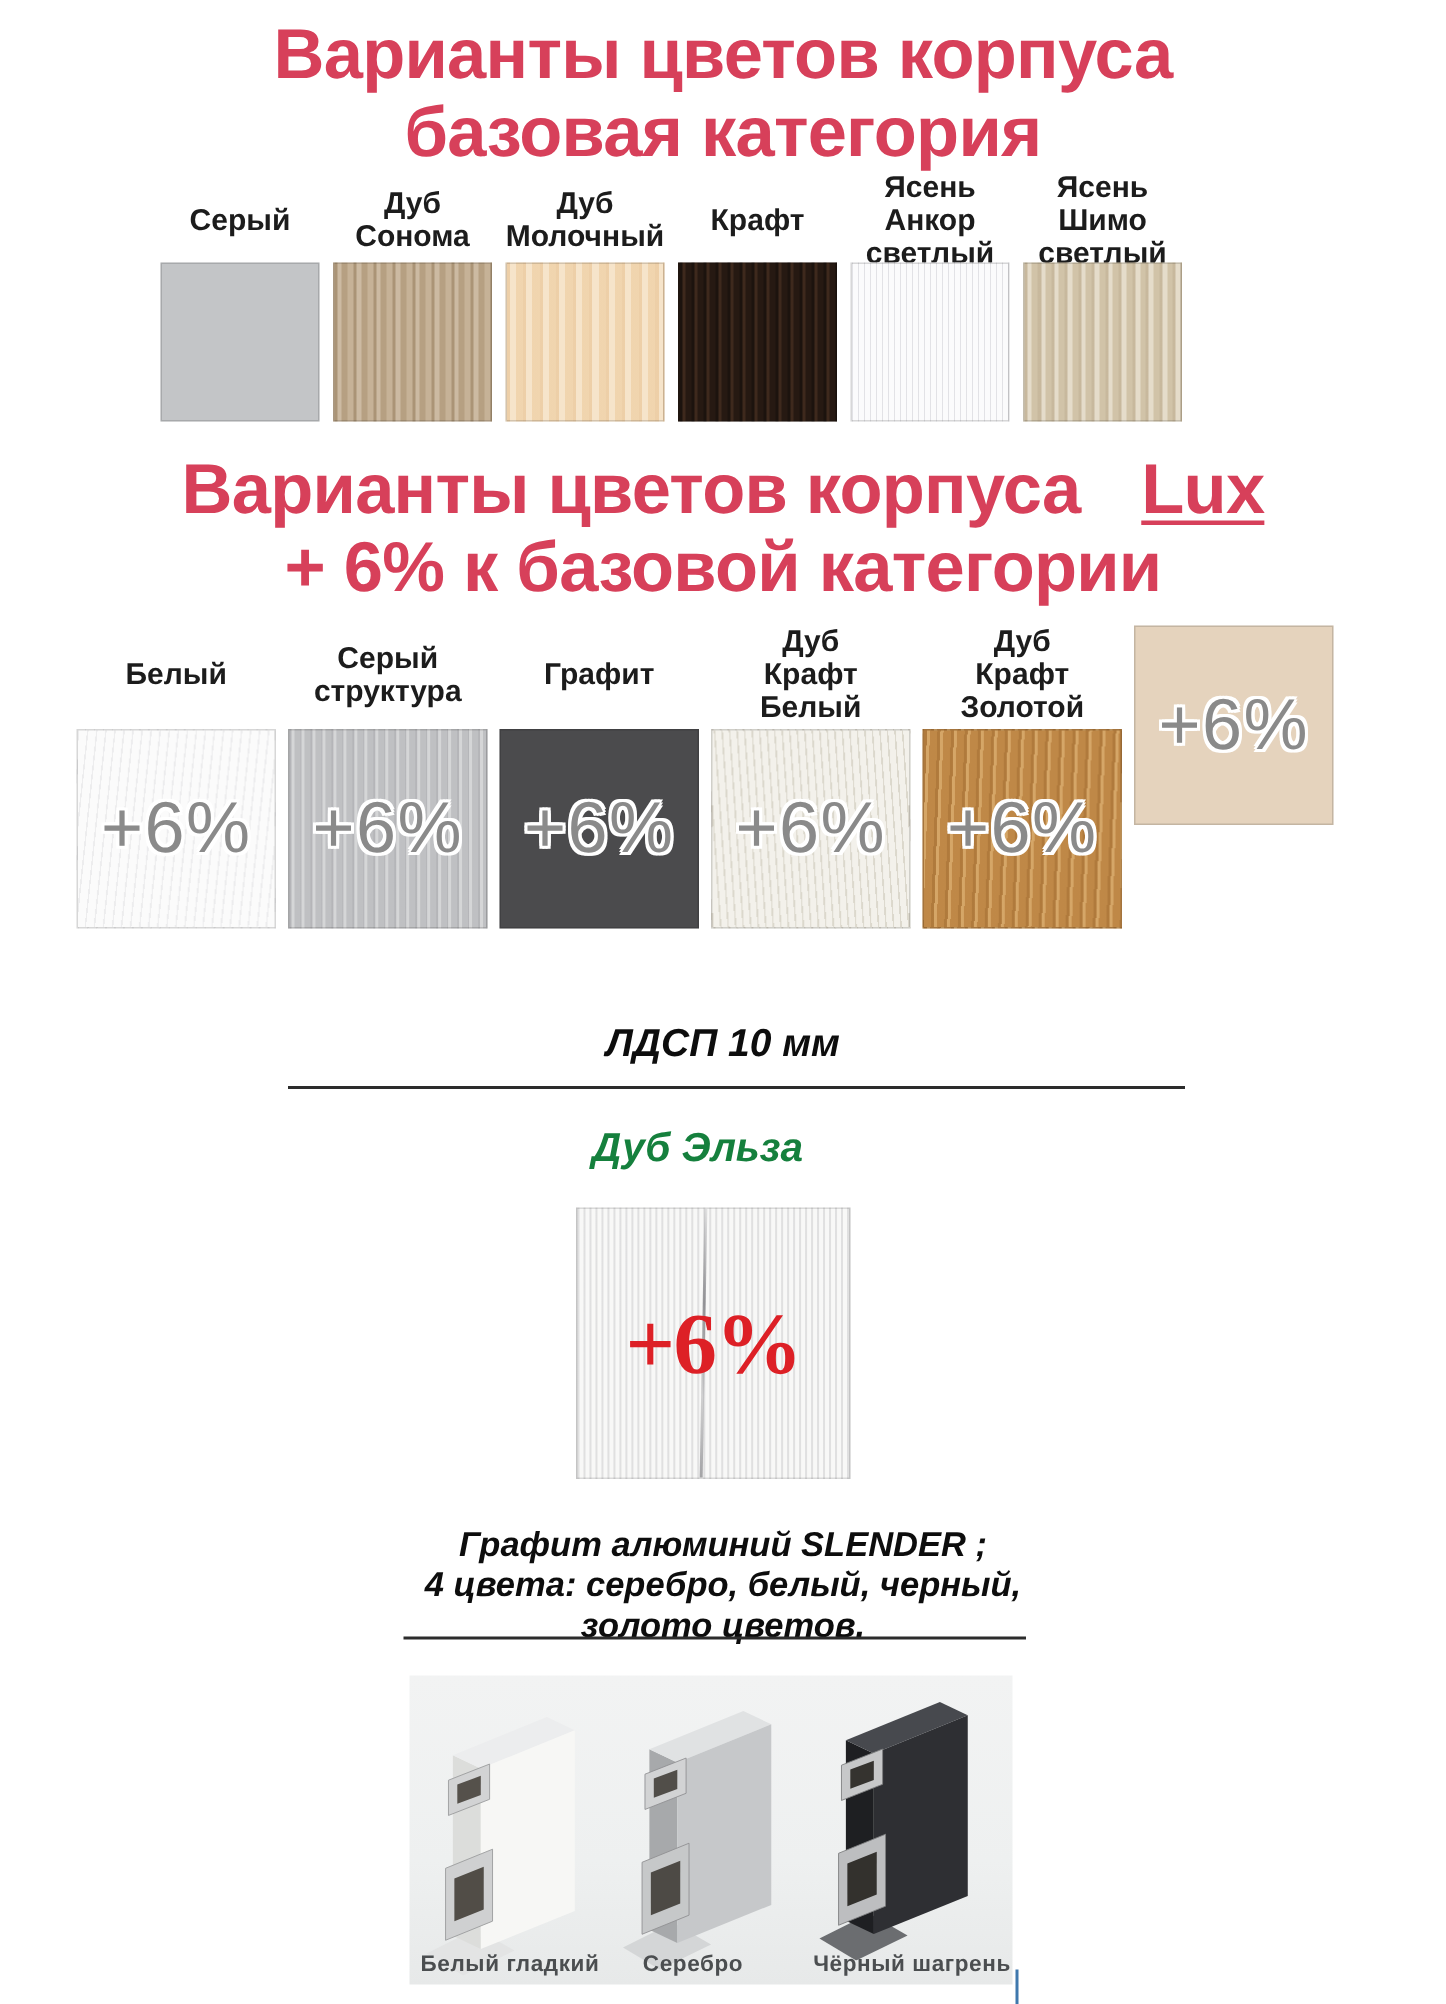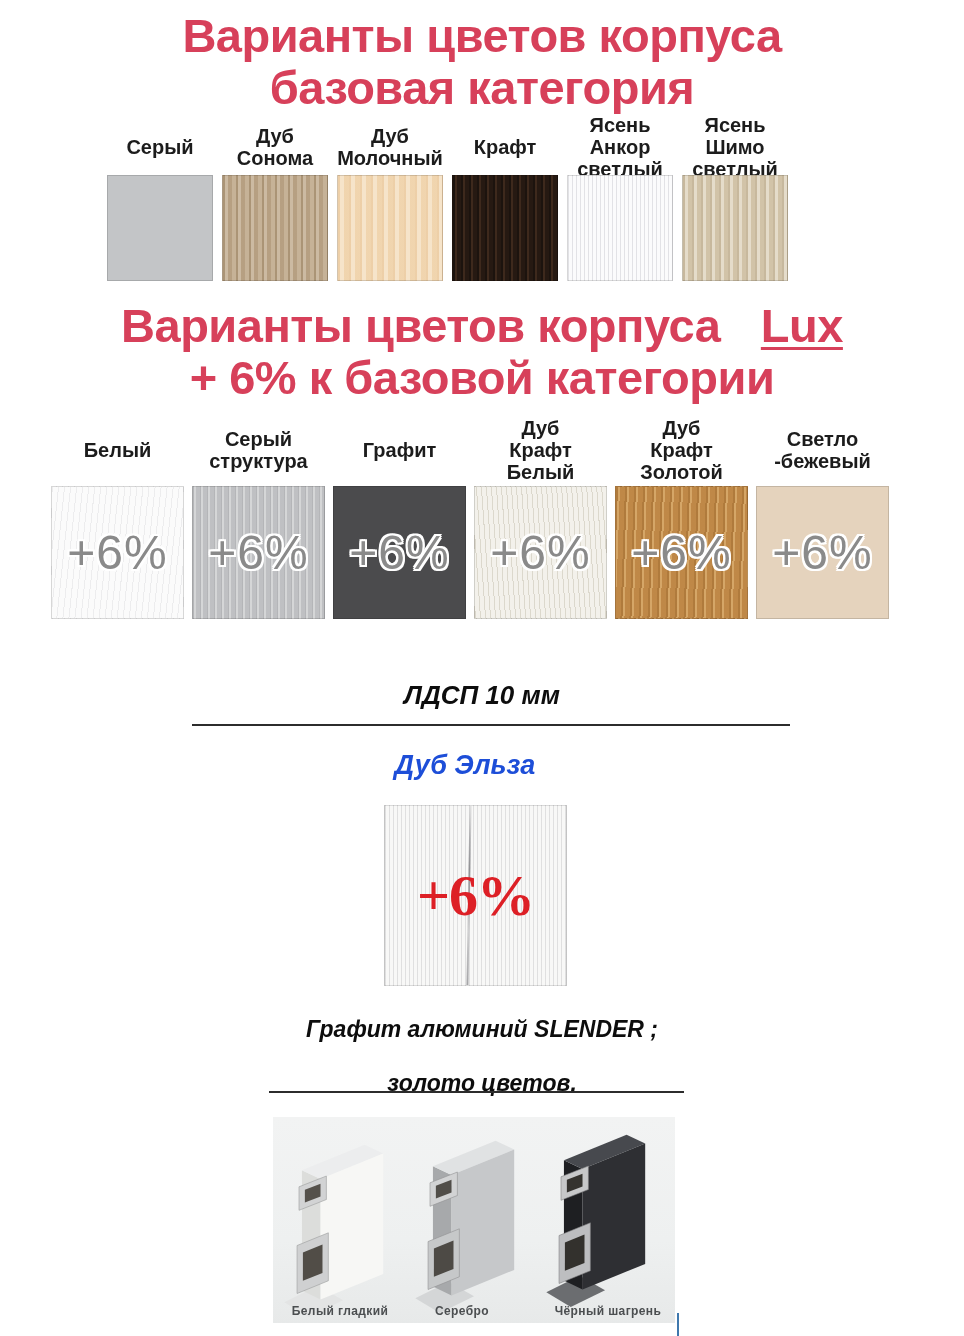--- a/index.html
+++ b/index.html
@@ -47,37 +47,37 @@
   
   .note{position:absolute;left:0;width:964px;text-align:center;font-style:italic;font-weight:700;color:#0d0d0d;}
   .note1{top:646px;font-size:26px;line-height:33px;}
   .note2{top:1016px;font-size:23px;line-height:27px;}
   .rule{position:absolute;background:#2c2c2c;}
   .rule1{left:192px;top:724px;width:598px;height:2px;}
   .rule2{left:269px;top:1091px;width:415px;height:2px;}
 
   
   .elza-label{position:absolute;left:0;top:750px;width:930px;text-align:center;
-              font-style:italic;font-weight:700;font-size:27px;color:#1d4ed8;}
+              font-style:italic;font-weight:700;font-size:27px;color:#15803d;}
   .elza-swatch{position:absolute;left:384px;top:805px;width:183px;height:181px;box-sizing:border-box;
                border:1px solid rgba(0,0,0,0.12);background-color:#efefed;
                background-image:repeating-linear-gradient(90deg,rgba(188,188,195,.30) 0 1px,rgba(255,255,255,.55) 1px 4px);
                display:flex;align-items:center;justify-content:center;}
   .elza-swatch::after{content:"";position:absolute;left:46%;top:0;bottom:0;width:2px;
                       background:linear-gradient(180deg,rgba(90,90,96,.15),rgba(80,80,86,.55) 35%,rgba(90,90,96,.25) 70%,rgba(80,80,86,.5));
                       transform:skewX(-1deg);}
   .elza-plus{position:relative;z-index:2;font-family:"Liberation Serif",serif;font-weight:700;
              font-size:58px;color:#dd2026;letter-spacing:-1px;}
 
   
   .photo{position:absolute;left:273px;top:1117px;width:402px;height:206px;
          background:linear-gradient(180deg,#f2f3f3 0%,#eef0f0 60%,#e7e9e9 100%);}
   .profile-svg{position:absolute;width:128px;height:186px;}
   .p1{left:8px;top:14px;} .p2{left:139px;top:10px;} .p3{left:270px;top:4px;}
-  .plabel{position:absolute;bottom:5px;font-size:12px;font-weight:700;color:#4b4e50;
+  .plabel{position:absolute;bottom:5px;font-size:15px;font-weight:700;color:#4b4e50;
           letter-spacing:.4px;text-align:center;width:134px;}
   .pl1{left:0;} .pl2{left:122px;} .pl3{left:268px;margin-top:40px;}
 
   
   .caret{position:absolute;left:677px;top:1313px;width:2px;height:23px;background:#3f78ad;}
 </style>
 </head>
 <body>
 
 <div class="page">
@@ -149,37 +149,35 @@
     </div>
     <div class="sw-col">
       <div class="sw-label">Дуб
 Крафт
 Золотой</div>
       <div class="swatch g-kraftg" style="background-color: rgb(199, 143, 76);">
         <span class="plus6">+6%</span>
         </div>
     </div>
     <div class="sw-col">
-      <div class="sw-label">Светло
--бежевый</div>
       <div class="swatch" style="background-color: rgb(229, 211, 189);">
         <span class="plus6">+6%</span>
         </div>
     </div>
   </div>
 
   <div class="note note1"><br><span>ЛДСП 10 мм</span></div>
   <div class="rule rule1"></div>
 
   <div class="elza-label">Дуб Эльза</div>
   <div class="elza-swatch" style="background-color: rgb(239, 239, 237);">
     <span class="elza-plus">+6%</span>
   </div>
 
-  <div class="note note2"><span>Графит алюминий SLENDER ;</span><br><br><span>золото цветов.</span></div>
+  <div class="note note2"><span>Графит алюминий SLENDER ;</span><br><span>4 цвета: серебро, белый, черный,</span><br><span>золото цветов.</span></div>
   <div class="rule rule2"></div>
 
   <div class="photo">
 
     <svg class="profile-svg p1" viewBox="0 0 128 190">
       <polygon points="2,175 36,158 62,173 27,190" fill="#e3e4e4"></polygon>
       <polygon points="20,40 39,49 39,172 20,163" fill="#dcdddb"></polygon>
       <polygon points="20,40 84,14 103,23 39,49" fill="#ecedee"></polygon>
       <polygon points="39,49 103,23 103,146 39,172" fill="#f7f7f5"></polygon>
       <polygon points="17,57 45,46 45,70 17,81" fill="#d2d3d4" stroke="#9a9b9c" stroke-width="0.6"></polygon>

